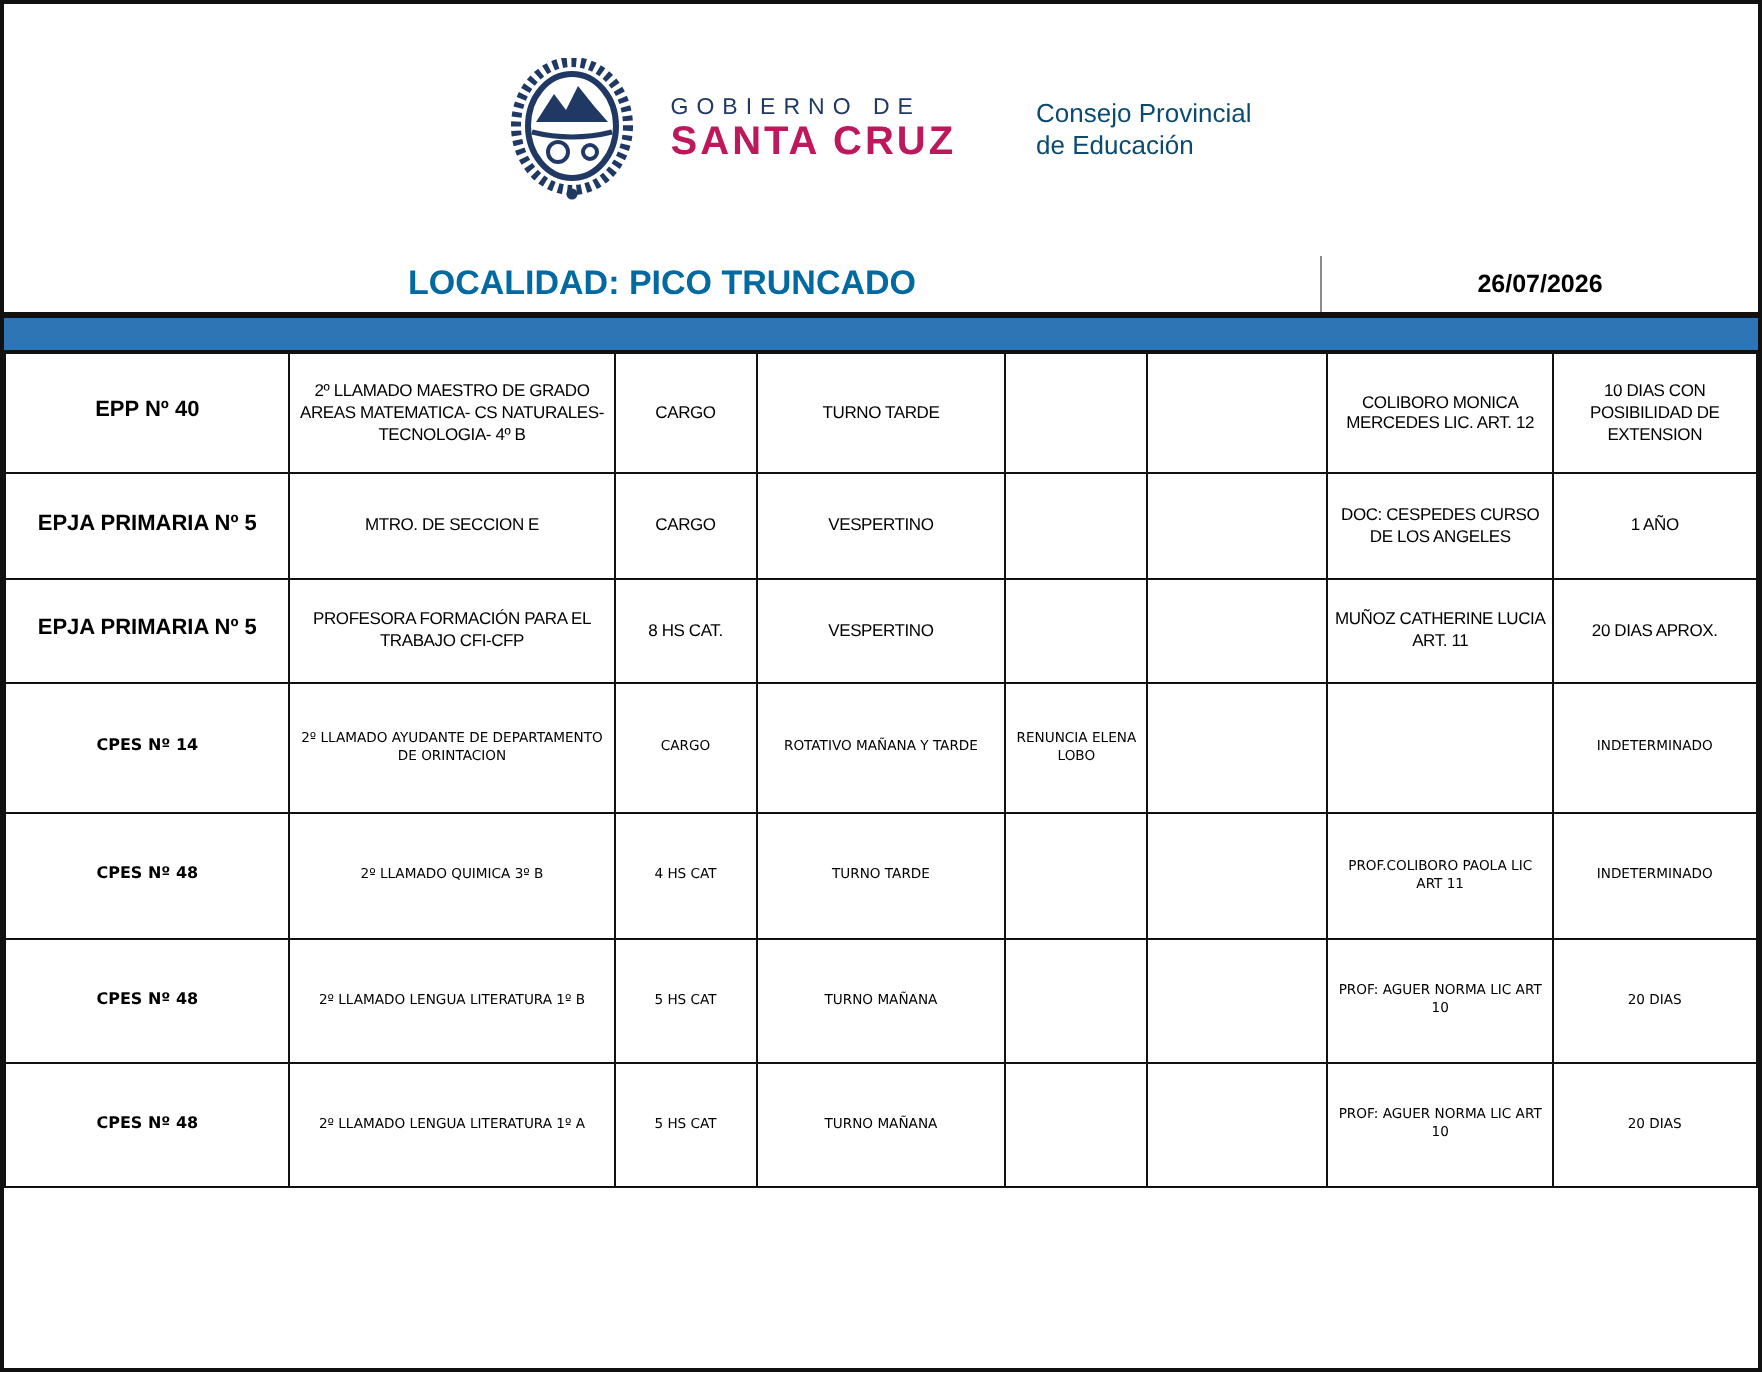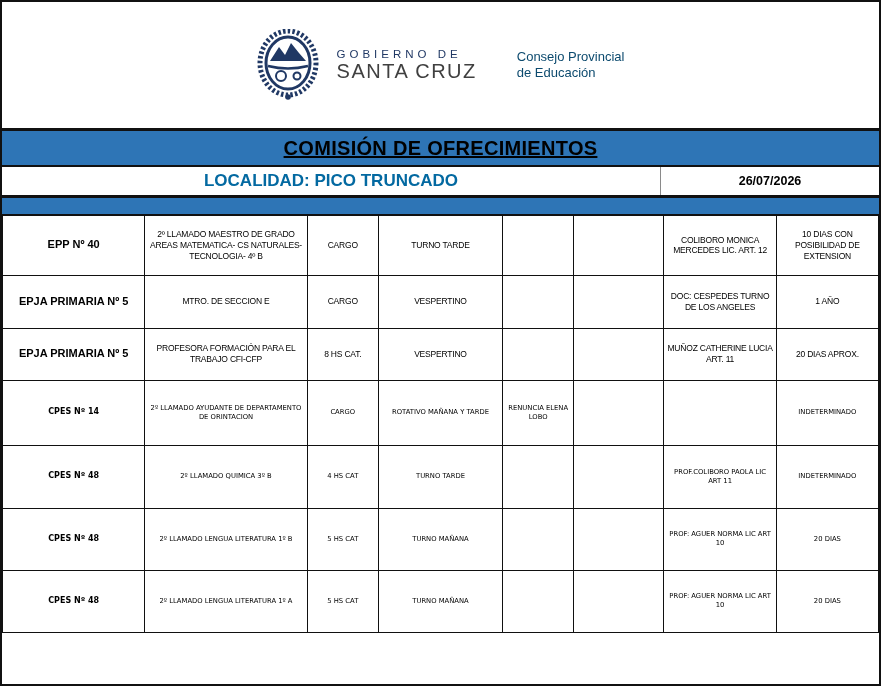--- a/index.html
+++ b/index.html
@@ -22,21 +22,21 @@
     display: flex; align-items: center; justify-content: center;
     gap: 18px;
   }
   .crest { width: 62px; height: 72px; flex: 0 0 auto; }
   .gob-block { display: flex; flex-direction: column; justify-content: center; }
   .gob-line1 {
     font-size: 11.5px; letter-spacing: 4px; color: #203864;
     font-weight: 500;
   }
   .gob-line2 {
-    font-size: 20px; font-weight: normal; letter-spacing: 1.5px; color: #404040;
+    font-size: 20px; font-weight: bold; letter-spacing: 1.5px; color: #be185d;
   }
   .consejo-block {
     margin-left: 22px;
     display: flex; flex-direction: column; justify-content: center;
     color: #0c4a6e; font-size: 13px; line-height: 1.25; font-weight: 500;
   }
   
   .title-bar {
     height: 39px; background: #2e75b6;
     border-top: 3px solid #111; border-bottom: 2px solid #111;
@@ -115,23 +115,20 @@
     <div class="gob-block">
       <div class="gob-line1">GOBIERNO DE</div>
       <div class="gob-line2">SANTA CRUZ</div>
     </div>
     <div class="consejo-block">
       <span>Consejo Provincial</span>
       <span>de Educación</span>
     </div>
   </div>
 
-  <div class="title-bar">
-    <span class="title-text">COMISIÓN DE OFRECIMIENTOS</span>
-  </div>
 
   <div class="loc-row">
     <div class="loc-cell">
       <span class="loc-text">LOCALIDAD: PICO TRUNCADO</span>
     </div>
     <div class="date-cell">
       <span class="date-text">26/07/2026</span>
     </div>
   </div>
 
@@ -159,21 +156,21 @@
       <td>COLIBORO MONICA MERCEDES LIC. ART. 12</td>
       <td>10 DIAS CON POSIBILIDAD DE EXTENSION</td>
     </tr>
     <tr class="style-a r2">
       <td class="estab">EPJA PRIMARIA Nº 5</td>
       <td class="asig">MTRO. DE SECCION E</td>
       <td>CARGO</td>
       <td>VESPERTINO</td>
       <td></td>
       <td></td>
-      <td>DOC: CESPEDES TURNO DE LOS ANGELES</td>
+      <td>DOC: CESPEDES CURSO DE LOS ANGELES</td>
       <td>1 AÑO</td>
     </tr>
     <tr class="style-a r3">
       <td class="estab">EPJA PRIMARIA Nº 5</td>
       <td class="asig">PROFESORA FORMACIÓN PARA EL TRABAJO CFI-CFP</td>
       <td>8 HS CAT.</td>
       <td>VESPERTINO</td>
       <td></td>
       <td></td>
       <td>MUÑOZ CATHERINE LUCIA ART. 11</td>

